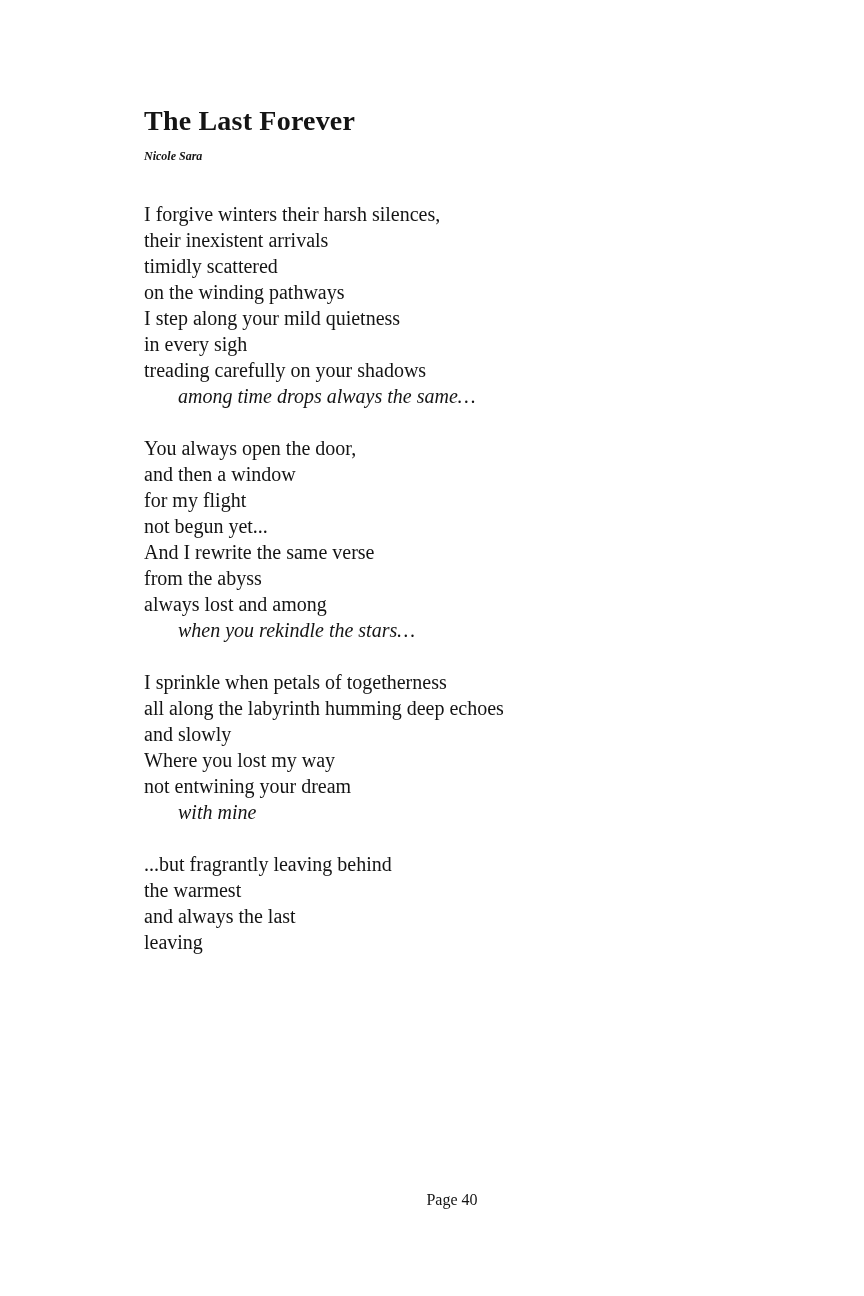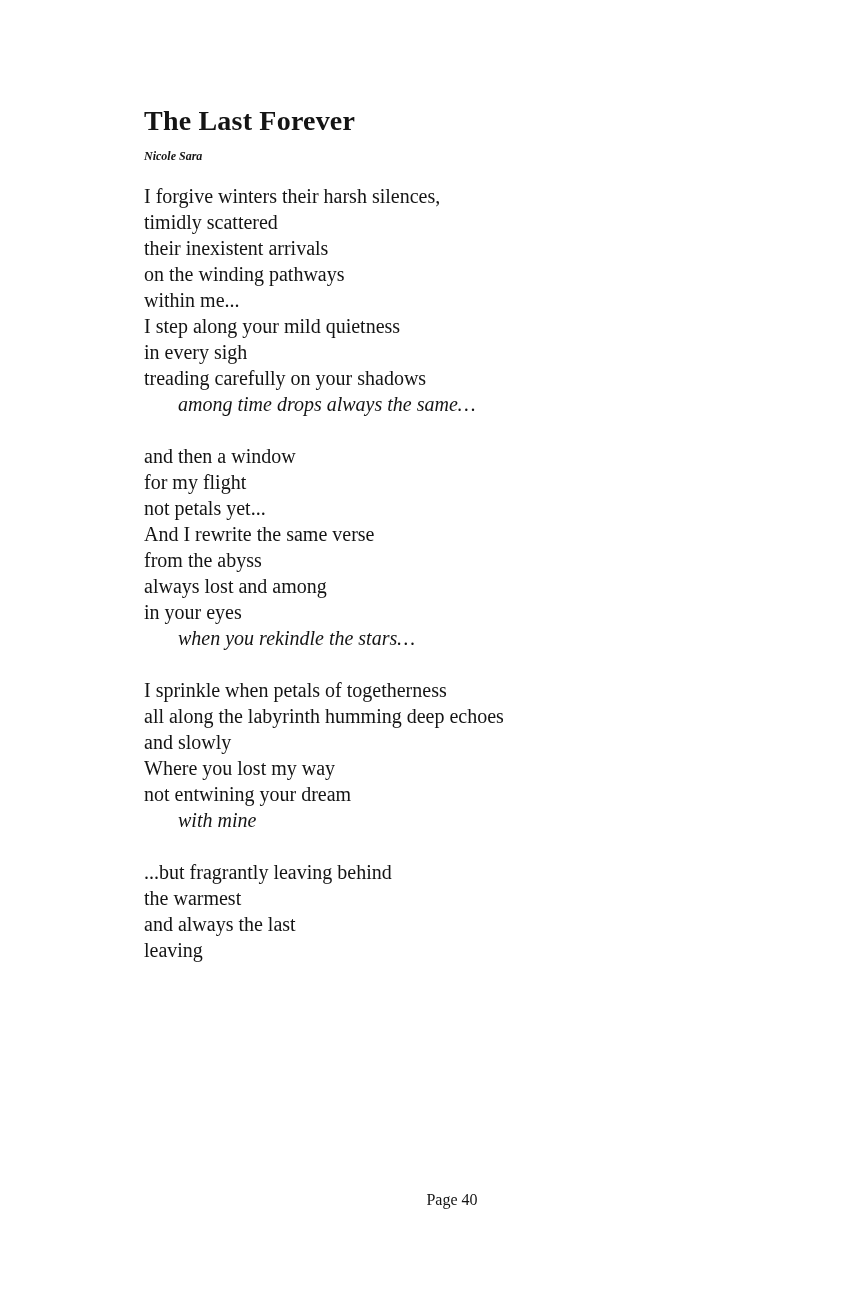--- a/index.html
+++ b/index.html
@@ -30,21 +30,21 @@
     letter-spacing: 0.2px;
   }
   .poem-author {
     margin-top: 6px;
     font-size: 12px;
     line-height: 24px;
     font-weight: bold;
     font-style: italic;
   }
   .poem-body {
-    margin-top: 15px;
+    margin-top: 33px;
   }
   .stanza {
     margin-bottom: 26px;
   }
   .line {
     font-size: 20px;
     line-height: 26px;
     white-space: nowrap;
   }
   .line.indented {
@@ -64,37 +64,36 @@
 </head>
 <body>
 
 <div class="page">
   <div class="content">
     <h1 class="poem-title">The Last Forever</h1>
     <div class="poem-author">Nicole Sara</div>
     <div class="poem-body">
         <div class="stanza">
           <div class="line">I forgive winters their harsh silences,</div>
+          <div class="line">their inexistent arrivals</div>
           <div class="line">timidly scattered</div>
-          <div class="line">their inexistent arrivals</div>
           <div class="line">on the winding pathways</div>
-          <div class="line">within me...</div>
           <div class="line">I step along your mild quietness</div>
           <div class="line">in every sigh</div>
           <div class="line">treading carefully on your shadows</div>
           <div class="line indented">among time drops always the same…</div>
         </div>
         <div class="stanza">
+          <div class="line">You always open the door,</div>
           <div class="line">and then a window</div>
           <div class="line">for my flight</div>
-          <div class="line">not petals yet...</div>
+          <div class="line">not begun yet...</div>
           <div class="line">And I rewrite the same verse</div>
           <div class="line">from the abyss</div>
           <div class="line">always lost and among</div>
-          <div class="line">in your eyes</div>
           <div class="line indented">when you rekindle the stars…</div>
         </div>
         <div class="stanza">
           <div class="line">I sprinkle when petals of togetherness</div>
           <div class="line">all along the labyrinth humming deep echoes</div>
           <div class="line">and slowly</div>
           <div class="line">Where you lost my way</div>
           <div class="line">not entwining your dream</div>
           <div class="line indented">with mine</div>
         </div>

